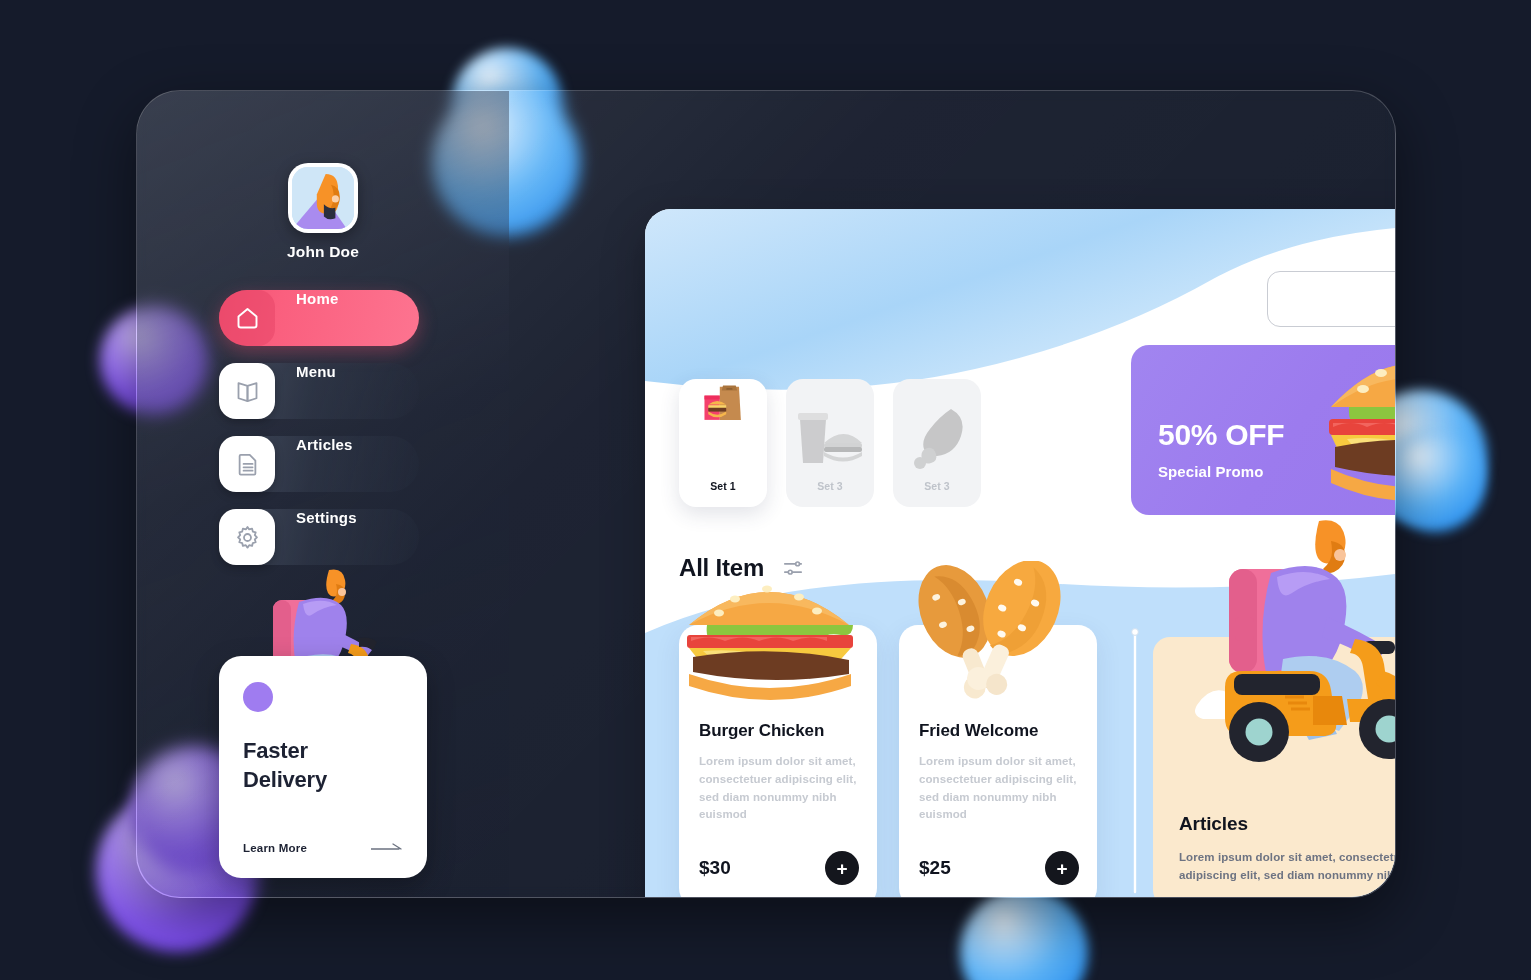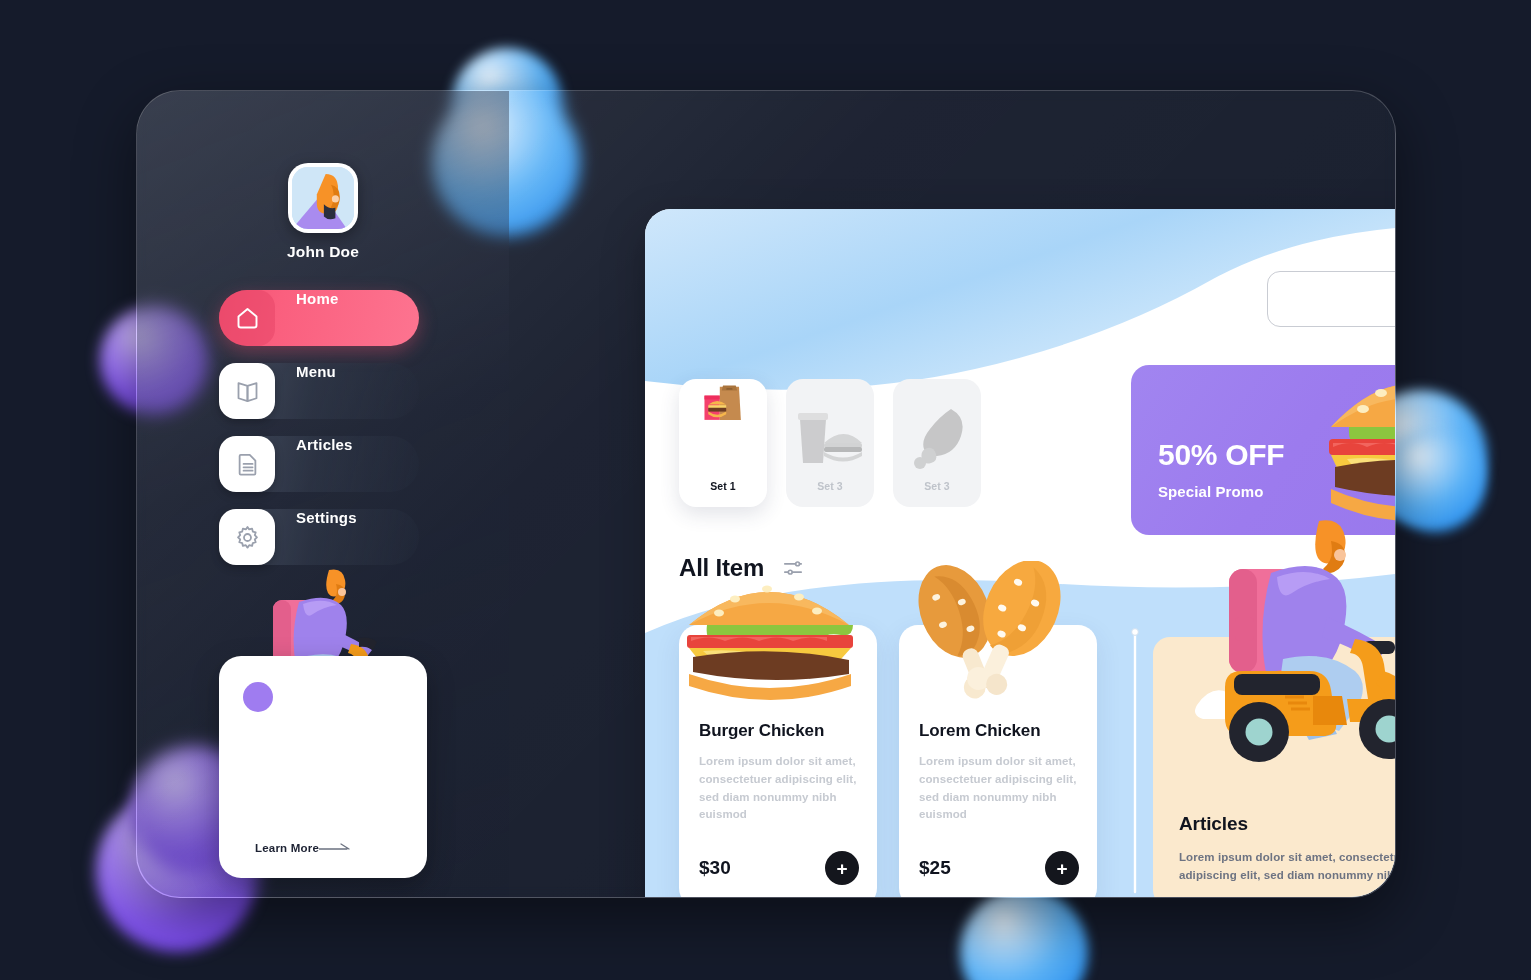--- a/index.html
+++ b/index.html
@@ -91,21 +91,21 @@
   #delivery-card {
     position:absolute; left:82px; top:565px; width:208px; height:222px;
     background:#ffffff; border-radius:22px; box-shadow:0 10px 28px rgba(0,0,0,0.30);
     padding:26px 24px 0 24px;
   }
   #delivery-dot { width:30px; height:30px; border-radius:50%; background:#9f7cf0; }
   #delivery-title {
     margin-top:24px; color:#1d2233; font-size:22px; font-weight:bold;
     line-height:1.33; letter-spacing:-.2px;
   }
-  #delivery-foot { position:absolute; left:36px; bottom:24px; width:162px; display:flex; align-items:center; }
+  #delivery-foot { position:absolute; left:24px; bottom:24px; width:162px; display:flex; align-items:center; justify-content:space-between; }
   #learn-more { color:#1d2233; font-size:11.5px; font-weight:bold; letter-spacing:.2px; }
 
   
   #main {
     position:absolute; left:508px; top:118px; width:858px; height:740px;
     border-radius:26px; overflow:hidden; background:#ffffff;
     box-shadow:0 16px 44px rgba(0,0,0,0.28);
   }
   #wave-top { position:absolute; left:0; top:0; width:858px; height:250px; }
   #wave-bot { position:absolute; left:0; top:330px; width:858px; height:410px; }
@@ -133,21 +133,21 @@
     padding-bottom:15px;
   }
   .set-card.active { background:#ffffff; box-shadow:0 7px 20px rgba(50,60,90,0.14);gap:48px; }
   .set-thumb { width:72px; height:72px; margin-bottom:7px; }
   .set-card:not(.active) .set-thumb { filter:grayscale(1) opacity(.46); }
   .set-label { font-size:10.5px; font-weight:bold; color:#bfc3ca; letter-spacing:.1px; }
   .set-card.active .set-label { color:#10141f; }
 
   
   #promo {
-    position:absolute; left:486px; top:156px; width:344px; height:170px;
+    position:absolute; left:486px; top:136px; width:344px; height:170px;
     border-radius:18px;
     background:linear-gradient(125deg,#a185f0 0%, #9c7bee 48%, #9878ec 100%);
   }
   #promo-pct { position:absolute; left:27px; top:73px; color:#fff; font-size:30px; font-weight:bold; letter-spacing:-.3px; }
   #promo-sub { position:absolute; left:27px; top:118px; color:#ffffff; font-size:15px; font-weight:bold; letter-spacing:.1px; }
   #promo-burger { position:absolute; left:190px; top:-22px; width:180px; height:190px; }
 
   
   #allitem {
     position:absolute; left:34px; top:345px; display:flex; align-items:center; gap:18px;
@@ -298,20 +298,24 @@
 
           <circle cx="58" cy="135" r="19" fill="#22242e"></circle>
             <circle cx="58" cy="135" r="8.5" fill="#9ed4cf"></circle>
           <circle cx="140" cy="133" r="19" fill="#22242e"></circle>
             <circle cx="140" cy="133" r="8.5" fill="#9ed4cf"></circle>
           <path d="M74 112 h12 M76 116 h12 M78 120 h12" stroke="#e8880c" stroke-width="2" fill="none"></path>
         </svg>
 
         <div id="delivery-card">
           <div id="delivery-dot"></div>
+          <div id="delivery-title">
+            <span>Faster</span><br>
+            <span>Delivery</span>
+          </div>
           <div id="delivery-foot">
             <span id="learn-more">Learn More</span>
             <svg width="34" height="10" viewBox="0 0 34 10">
               <path d="M0 6 H28 M22 1 L30 6" stroke="#6b7280" stroke-width="1.3" fill="none" stroke-linecap="round"></path>
             </svg>
           </div>
         </div>
       </div>
 
       <div id="main">
@@ -450,21 +454,21 @@
               <rect x="114" y="88" width="17" height="36" rx="7" fill="#fbf0dc"></rect>
               <circle cx="113" cy="128" r="11.5" fill="#fbf0dc"></circle>
               <circle cx="132" cy="126" r="10.5" fill="#f5e5cb"></circle>
               <ellipse cx="110" cy="24" rx="4.2" ry="3.2" fill="#fffaf0"></ellipse>
               <ellipse cx="134" cy="36" rx="4.2" ry="3.2" fill="#fffaf0"></ellipse>
               <ellipse cx="106" cy="54" rx="4.2" ry="3.2" fill="#fffaf0"></ellipse>
               <ellipse cx="132" cy="64" rx="4.2" ry="3.2" fill="#fffaf0"></ellipse>
               <ellipse cx="116" cy="78" rx="4.2" ry="3.2" fill="#fffaf0"></ellipse>
             </g>
           </svg>
-          <div class="prod-name">Lorem Chicken</div>
+          <div class="prod-name">Fried Welcome</div>
           <div class="prod-desc">Lorem ipsum dolor sit amet, consectetuer adipiscing elit, sed diam nonummy nibh euismod</div>
           <div class="prod-price">$25</div>
           <button class="prod-add">+</button>
         </div>
 
         <svg id="slider" viewBox="0 0 10 272">
           <line x1="5" y1="6" x2="5" y2="266" stroke="#ffffff" stroke-width="2.4" stroke-linecap="round"></line>
           <circle cx="5" cy="6" r="3.4" fill="#ffffff" stroke="#cfdff0" stroke-width="1"></circle>
         </svg>
 

